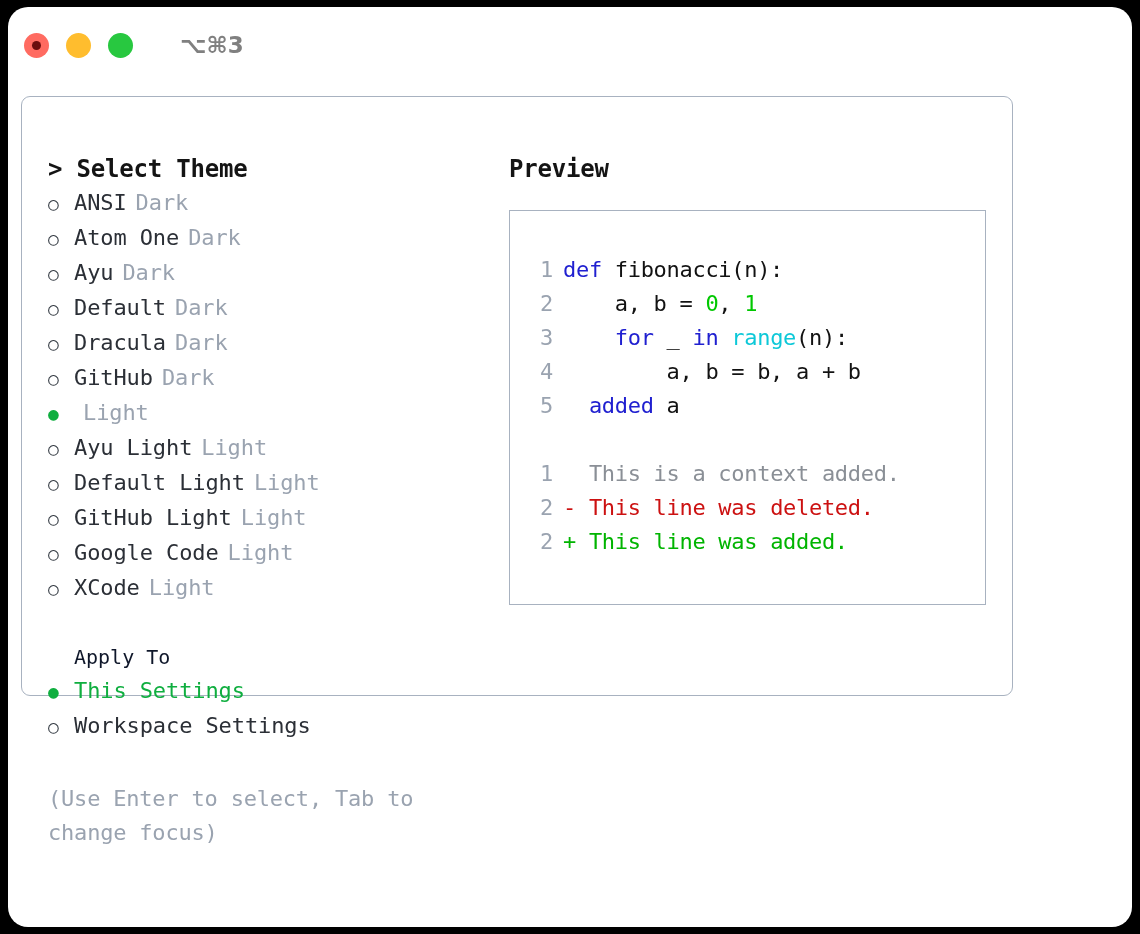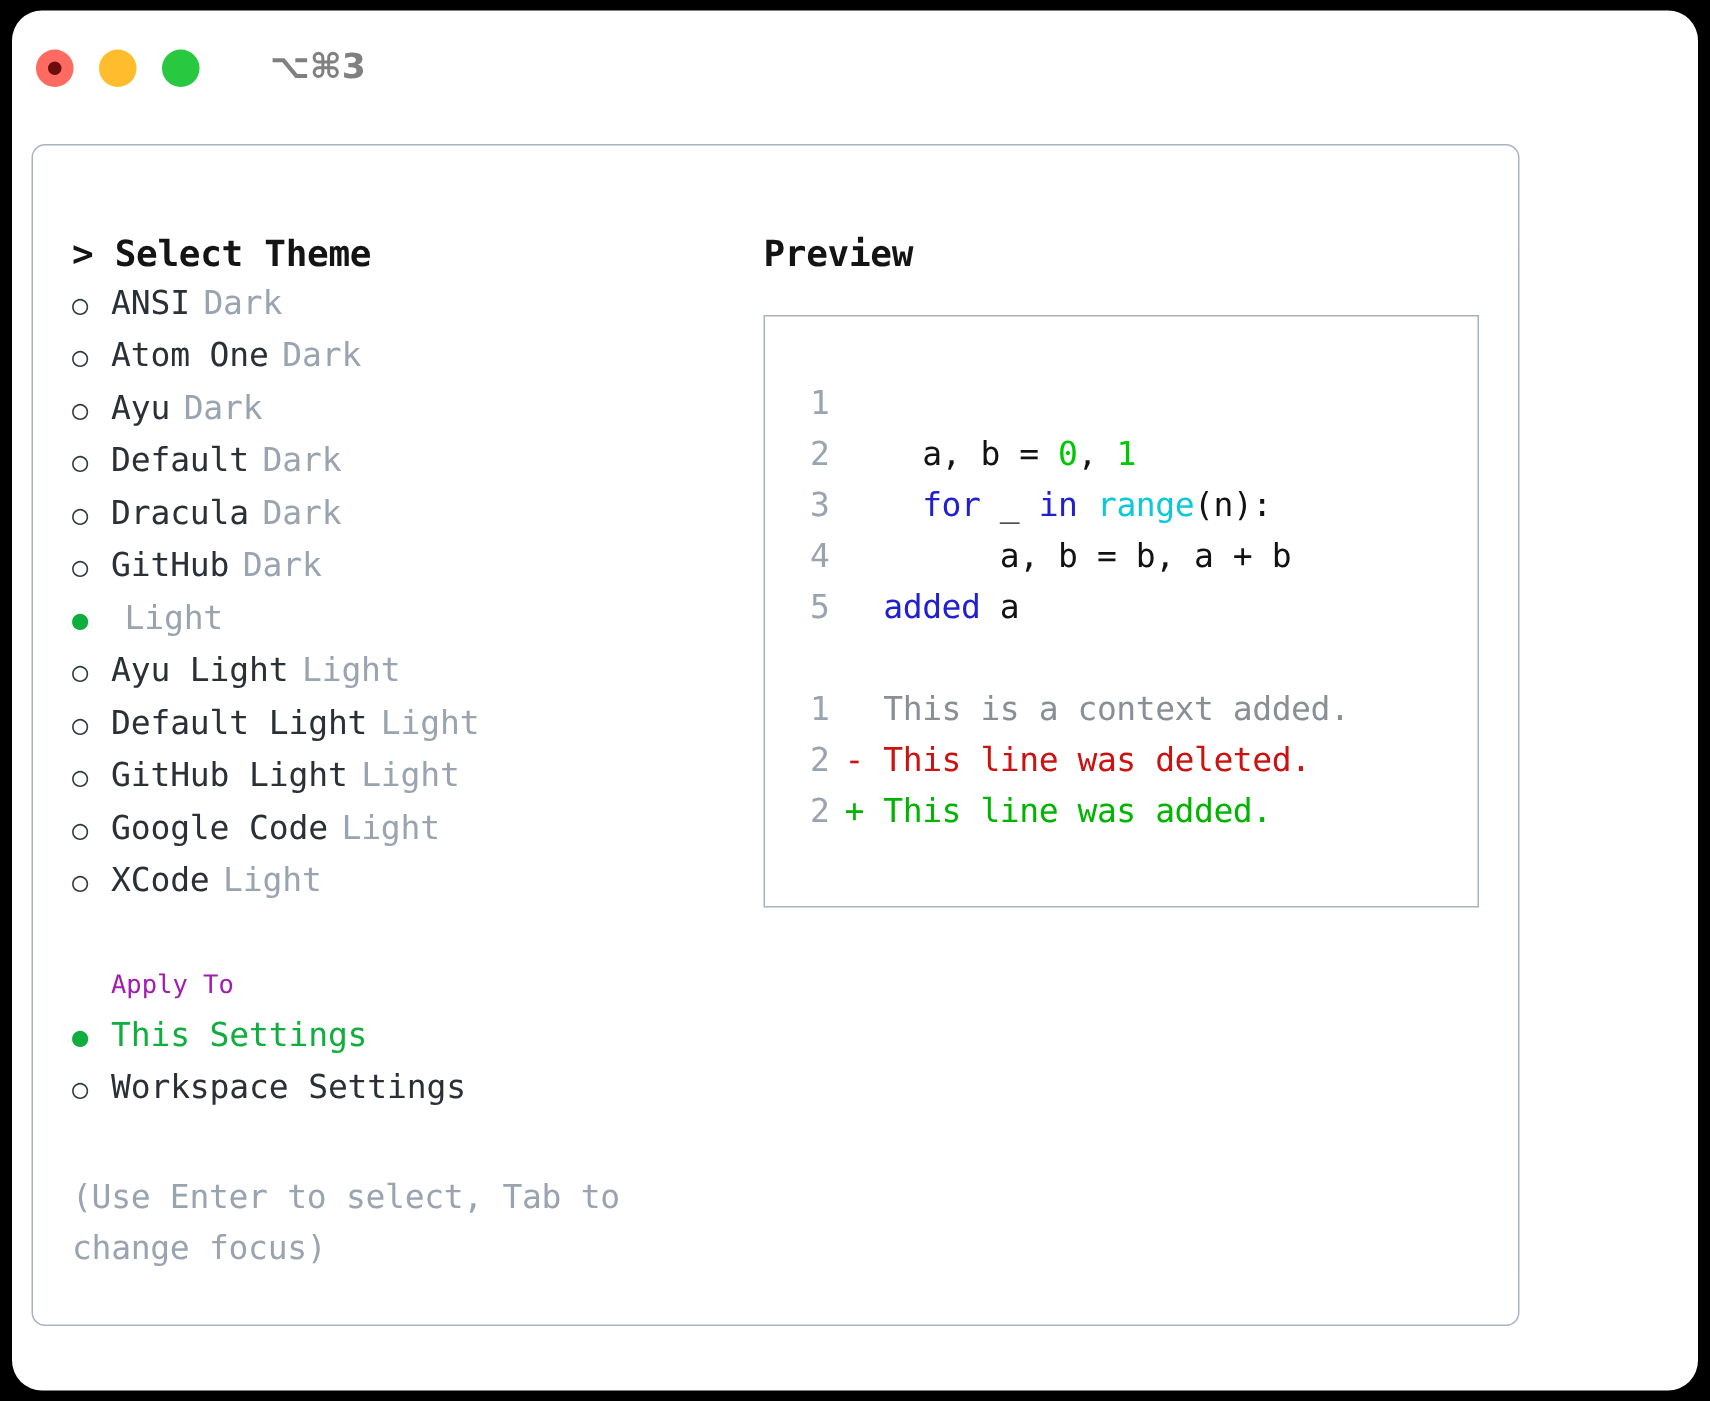--- a/index.html
+++ b/index.html
@@ -70,21 +70,21 @@
     line-height: 1;
     font-family: "DejaVu Sans", "Liberation Sans", sans-serif;
   }
 
   
   .card {
     position: absolute;
     left: 13px;
     top: 89px;
     width: 992px;
-    height: 788px;
+    height: 600px;
     border: 1px solid #a8b2c0;
     border-radius: 9px;
     box-sizing: border-box;
     background: #ffffff;
   }
 
   .card-inner {
     position: absolute;
     left: 0;
     top: 0;
@@ -136,22 +136,22 @@
     color: #0fae3f;
   }
   .opt-cat {
     color: #9aa3b0;
     margin-left: 9px;
   }
 
   .section-gap { height: 34px; }
 
   .group-heading {
-    font-size: 17px;
-    color: #a21caf;
+    font-size: 20px;
+    color: #0f172a;
     line-height: 34px;
     padding-left: 26px;
     white-space: pre;
   }
 
   .hint {
     margin-top: 38px;
     font-size: 22px;
     color: #9aa3b0;
     line-height: 34px;
@@ -251,21 +251,21 @@
           </div>
 
         <div class="hint">(Use Enter to select, Tab to change focus)</div>
       </div>
 
       <div class="right-pane">
         <div class="pane-title">Preview</div>
 
         <div class="preview-box">
           <div id="code-sample">
-              <div class="code-line"><span class="lineno">1</span></div>
+              <div class="code-line"><span class="lineno">1</span><span class="code-text"><span class="tok-kw">def </span><span class="tok-plain">fibonacci(n):</span></span></div>
               <div class="code-line"><span class="lineno">2</span><span class="code-text"><span class="tok-plain">    a, b = </span><span class="tok-num">0</span><span class="tok-plain">, </span><span class="tok-num">1</span></span></div>
               <div class="code-line"><span class="lineno">3</span><span class="code-text"><span class="tok-plain">    </span><span class="tok-kw">for</span><span class="tok-plain"> _ </span><span class="tok-kw">in</span><span class="tok-plain"> </span><span class="tok-fn">range</span><span class="tok-plain">(n):</span></span></div>
               <div class="code-line"><span class="lineno">4</span><span class="code-text"><span class="tok-plain">        a, b = b, a + b</span></span></div>
               <div class="code-line"><span class="lineno">5</span><span class="code-text"><span class="tok-plain">  </span><span class="tok-kw">added</span><span class="tok-plain"> a</span></span></div>
             </div>
           <div class="blank-line"></div>
           <div id="diff-sample">
               <div class="code-line"><span class="lineno">1</span><span class="diff-ctx"> </span><span class="diff-ctx"> This is a context added.</span></div>
               <div class="code-line"><span class="lineno">2</span><span class="diff-del">-</span><span class="diff-del"> This line was deleted.</span></div>
               <div class="code-line"><span class="lineno">2</span><span class="diff-add">+</span><span class="diff-add"> This line was added.</span></div>

